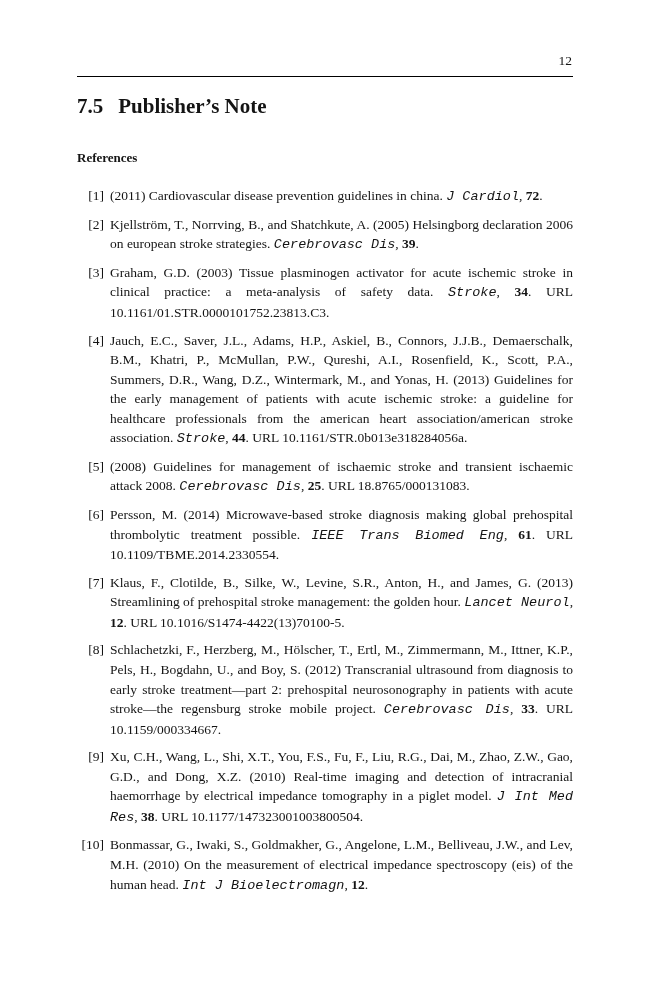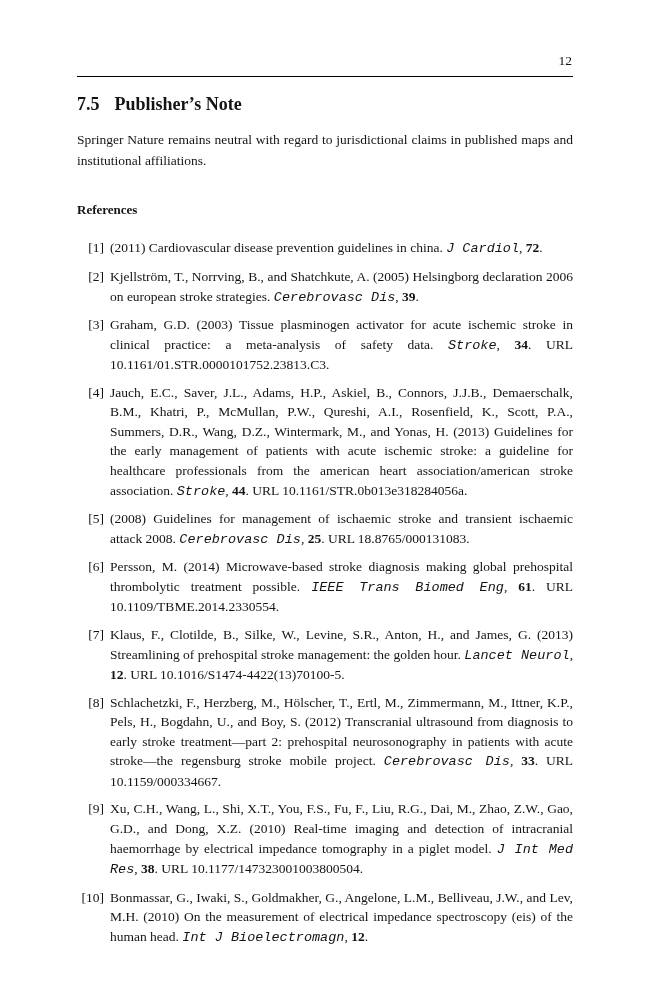--- a/index.html
+++ b/index.html
@@ -27,21 +27,21 @@
   }
   .header-rule {
     position: absolute;
     top: 76px;
     left: 77px;
     right: 77px;
     border-top: 1.4px solid #000000;
   }
   .section-heading {
     margin: 0;
-    font-size: 18px;
+    font-size: 21px;
     font-weight: bold;
     line-height: 1.2;
   }
   .sec-num {
     margin-right: 15px;
   }
   .note-para {
     margin: 14px 0 0 0;
     font-size: 13.5px;
     line-height: 1.55;
@@ -78,21 +78,20 @@
 </style>
 </head>
 <body>
 
 <div class="page">
   <div class="page-number">12</div>
   <div class="header-rule"></div>
 
   <h2 class="section-heading"><span class="sec-num">7.5</span><span>Publisher’s Note</span></h2>
 
-  <p class="note-para">Springer Nature remains neutral with regard to jurisdictional claims in published maps and institutional affiliations.</p>
 
   <h1 class="refs-heading">References</h1>
 
   <div class="refs-list">
       <div class="ref-item">
         <span class="ref-label">[1]</span>
         <div class="ref-text"><span>(2011) Cardiovascular disease prevention guidelines in china. </span><span class="it">J Cardiol</span><span>, </span><span class="bf">72</span><span>.</span></div>
       </div>
       <div class="ref-item">
         <span class="ref-label">[2]</span>

